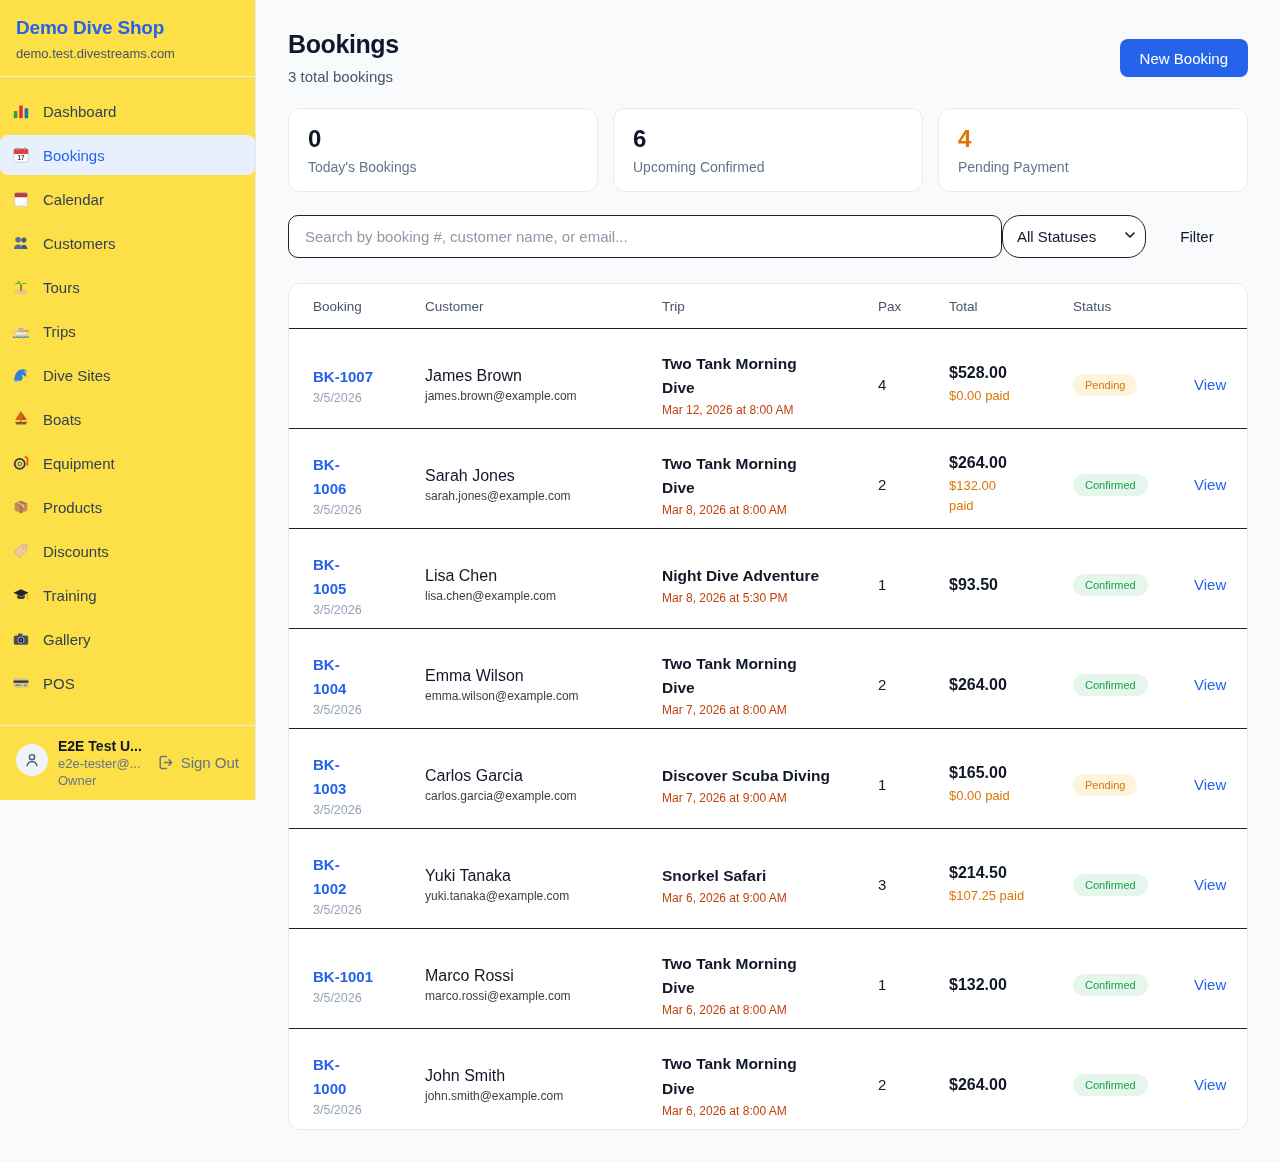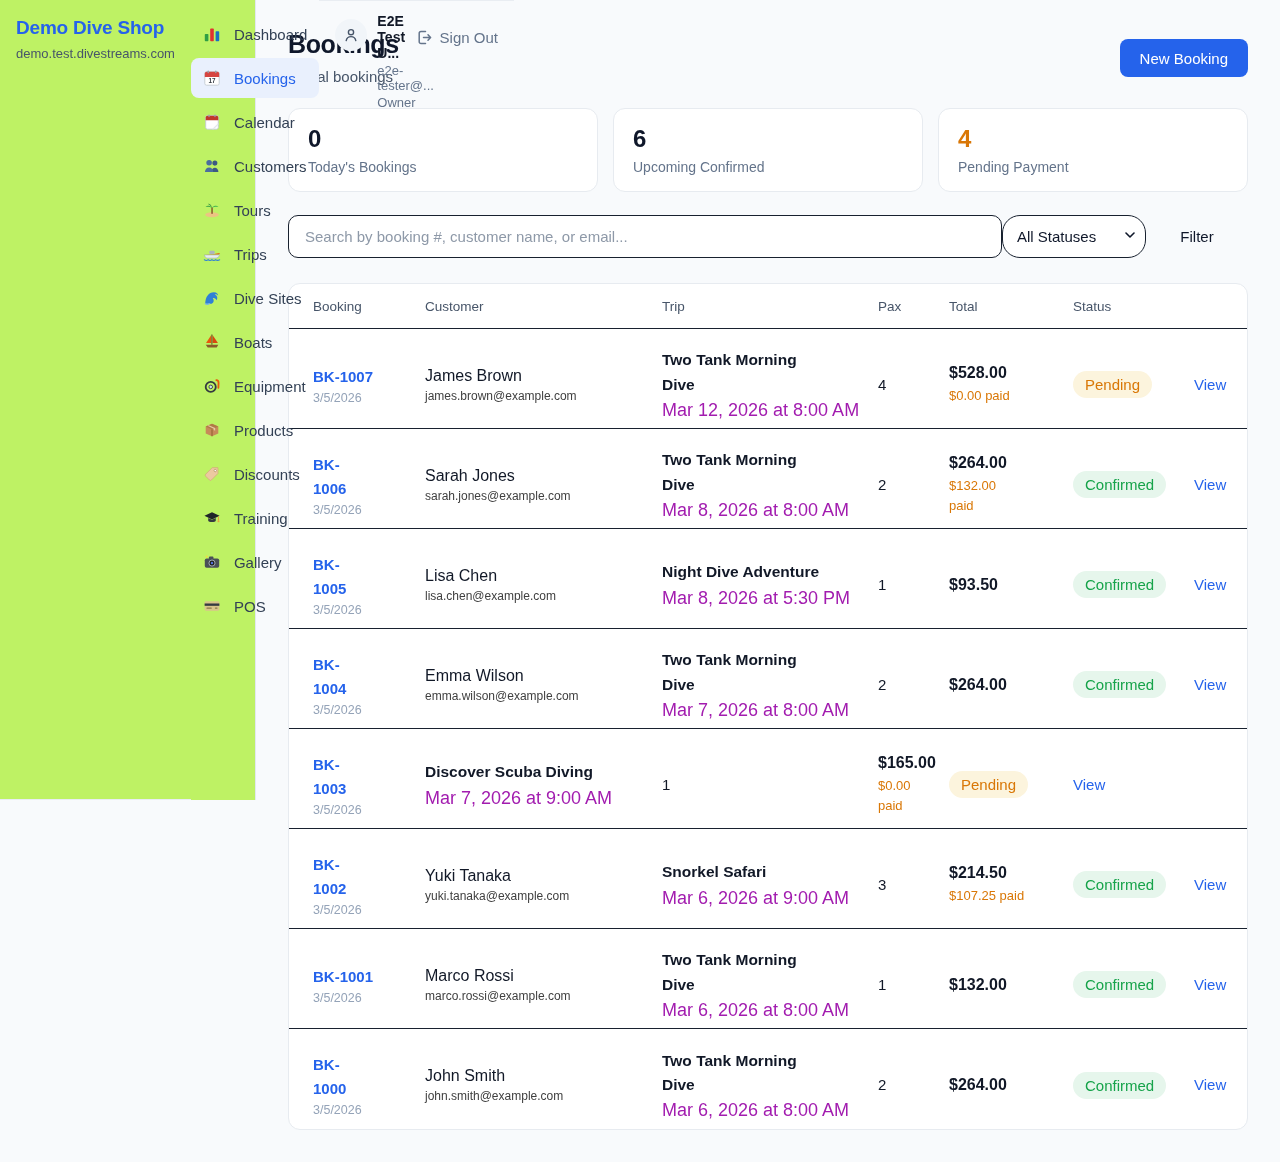--- a/index.html
+++ b/index.html
@@ -4,22 +4,22 @@
 <style>
   html,body{margin:0;padding:0}
   body{
     width:1280px;height:1162px;position:relative;overflow:hidden;
     background:#f8fafc;color:#111827;
     font-family:"Liberation Sans",sans-serif;
     -webkit-font-smoothing:antialiased;
   }
   
   .sidebar{
-    position:absolute;left:0;top:0;width:256px;height:800px;background:#bef264;
-    border-right:1px solid #e2e8f0;box-sizing:border-box;display:flex;flex-direction:row;
+    position:absolute;left:0;top:0;width:256px;height:800px;background:#fde047;
+    border-right:1px solid #e2e8f0;box-sizing:border-box;display:flex;flex-direction:column;
   }
   .brand{padding:17px 16px 15px;border-bottom:1px solid #e9edf2}
   .brand-name{font-size:19px;font-weight:700;color:#2563eb;letter-spacing:-.2px}
   .brand-domain{font-size:13px;color:#475569;margin-top:7px}
   .nav{padding:14px 0 0;flex:1}
   .nav-item{display:flex;align-items:center;gap:13px;height:40px;padding:0 12px;border-radius:8px;
     margin-bottom:4px;font-size:15px;color:#334155;cursor:pointer}
   .nav-item.active{background:#e9f0fd;color:#2563eb;font-weight:500}
   .nav-icon{width:18px;height:18px;display:flex;align-items:center;justify-content:center;flex:none}
   .nav-icon svg{width:18px;height:18px}
@@ -59,26 +59,26 @@
   .th{font-size:13.5px;color:#475569}
   .t-row{min-height:100px;border-bottom:1px solid #18212f;box-sizing:border-box;padding-top:12px;padding-bottom:0}
   .t-row:last-child{border-bottom:none}
   .cell{padding-right:14px;min-width:0}
   .booking-number{color:#2563eb;font-weight:700;font-size:15px;line-height:1.6;cursor:pointer}
   .booking-number span{display:block}
   .booking-date{font-size:12.5px;color:#94a3b8;margin-top:2px}
   .cust-name{font-size:16px;color:#111827}
   .cust-email{font-size:12px;color:#404040;margin-top:4px}
   .trip-name{font-size:15.5px;font-weight:700;color:#111827;max-width:170px;line-height:1.55}
-  .trip-date{font-size:18px;color:#a21caf;margin-top:3px}
+  .trip-date{font-size:12px;color:#c2410c;margin-top:3px}
   .pax-val{font-size:15px;color:#111827}
   .total-amount{font-size:16px;font-weight:700;color:#111827}
   .total-paid{font-size:13px;color:#d97706;margin-top:4px;line-height:1.5}
   .total-paid span{display:block}
-  .badge{display:inline-block;padding:5px 12px;border-radius:999px;font-size:15px;white-space:nowrap}
+  .badge{display:inline-block;padding:5px 12px;border-radius:999px;font-size:11px;white-space:nowrap}
   .badge-pending{background:#fcf4dd;color:#d97706}
   .badge-confirmed{background:#e6f6ec;color:#16a34a}
   .view-link{color:#2563eb;font-size:15px;font-weight:500;cursor:pointer}
 </style>
 </head>
 <body>
 
 <aside class="sidebar">
   <div class="brand">
     <div class="brand-name">Demo Dive Shop</div>
@@ -434,20 +434,24 @@
 
   <div class="t-row">
     <div class="cell">
       <div class="booking-number">
               <span>BK-</span>
               <span>1003</span>
             </div>
       <div class="booking-date">3/5/2026</div>
     </div>
     <div class="cell">
+      <div class="cust-name">Carlos Garcia</div>
+      <div class="cust-email">carlos.garcia@example.com</div>
+    </div>
+    <div class="cell">
       <div class="trip-name">Discover Scuba Diving</div>
       <div class="trip-date">Mar 7, 2026 at 9:00 AM</div>
     </div>
     <div class="cell">
       <span class="pax-val">1</span>
     </div>
     <div class="cell">
       <div class="total-amount">$165.00</div>
       <div class="total-paid">$0.00 paid</div>
     </div>

